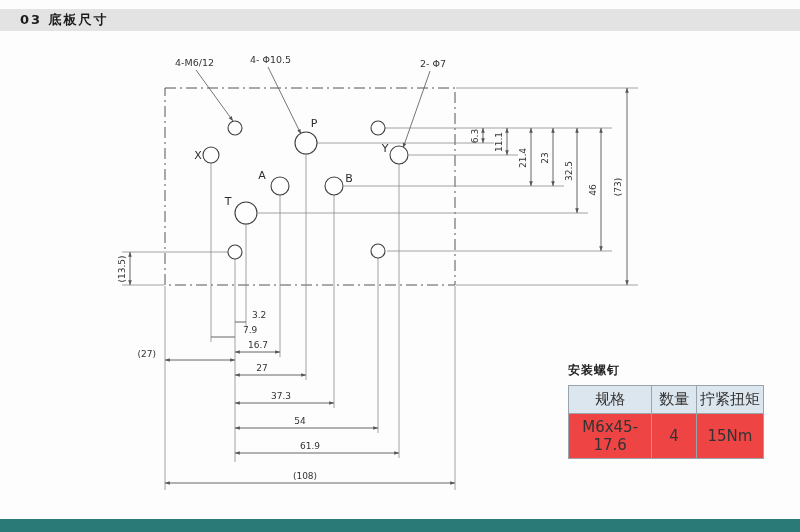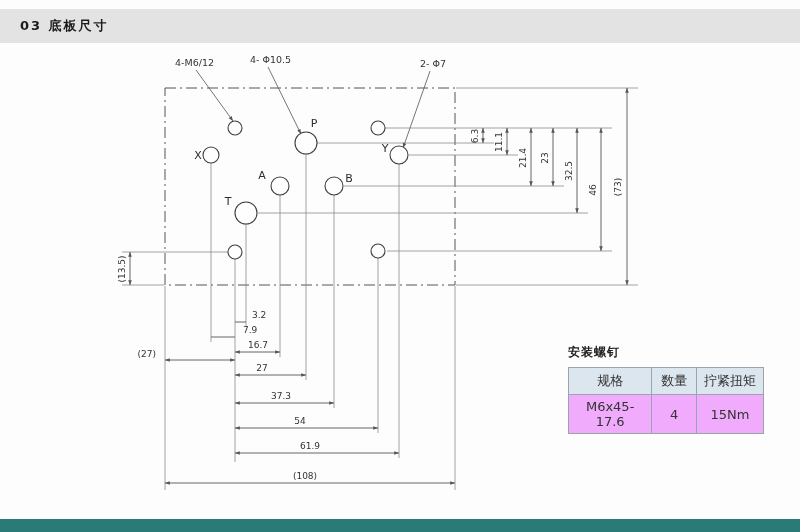--- a/index.html
+++ b/index.html
@@ -4,42 +4,42 @@
 <style>
   * { margin:0; padding:0; box-sizing:border-box; }
   html,body { width:800px; height:532px; }
   body {
     position:relative;
     background:#fdfdfd;
     font-family:"DejaVu Sans", sans-serif;
     overflow:hidden;
   }
   .header-band {
-    position:absolute; top:9px; left:0; width:800px; height:34px;
+    position:absolute; top:9px; left:0; width:800px; height:22px;
     background:#e3e3e3; display:flex; align-items:center; padding-left:20px;
   }
   .header-title {
     font-size:13px; font-weight:bold; color:#1b1b1b; letter-spacing:2px;
   }
   .footer-bar {
     position:absolute; bottom:0; left:0; width:800px; height:13px;
     background:#2a7a77;
   }
   svg.drawing { position:absolute; left:0; top:0; }
   svg .plate { fill:none; stroke:#555; stroke-width:1; stroke-dasharray:11 4 2 4; }
   svg .hole { fill:#fefefe; stroke:#3e3e3e; stroke-width:1.1; }
   svg .thin { stroke:#8a8a8a; stroke-width:0.8; }
   svg .dim  { stroke:#555; stroke-width:0.9; }
   svg .leader { stroke:#666; stroke-width:0.9; }
   svg text { font-family:"DejaVu Sans", sans-serif; font-size:9px; fill:#333; }
   svg text.port { font-size:11px; fill:#2b2b2b; }
   svg text.callout { font-size:9.5px; }
-  .table-wrap { position:absolute; left:568px; top:344px; width:196px; }
+  .table-wrap { position:absolute; left:568px; top:362px; width:196px; }
   .table-title { font-size:12px; font-weight:bold; color:#222; margin-bottom:6px; letter-spacing:1px; }
-  table.screws { border-collapse:collapse; width:100%; font-size:13px; color:#333; background:#f0abfc; }
+  table.screws { border-collapse:collapse; width:100%; font-size:15px; color:#333; background:#ef4444; }
   table.screws th, table.screws td { border:1px solid #9aa4ac; text-align:center; padding:4px 3px; }
   table.screws th { background:#dce6ee; font-weight:normal; color:#333; }
 </style>
 </head>
 <body>
 
 <div class="header-band">
   <span class="header-title">03 底板尺寸</span>
 </div>
 

